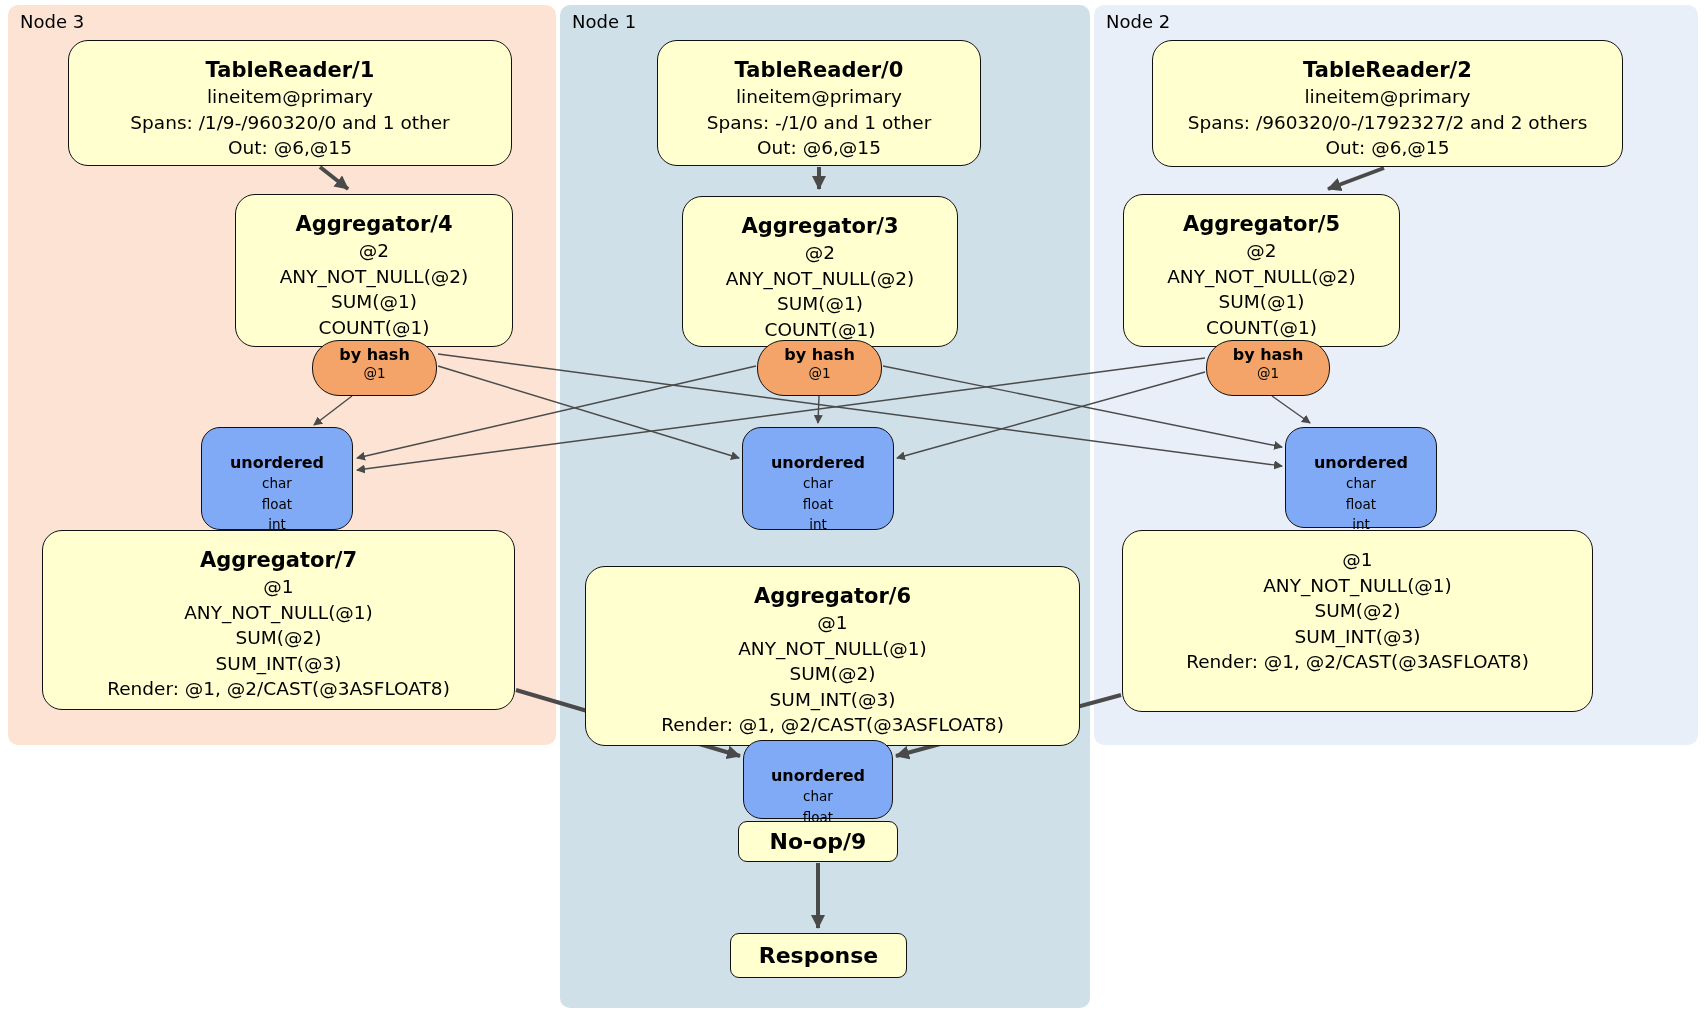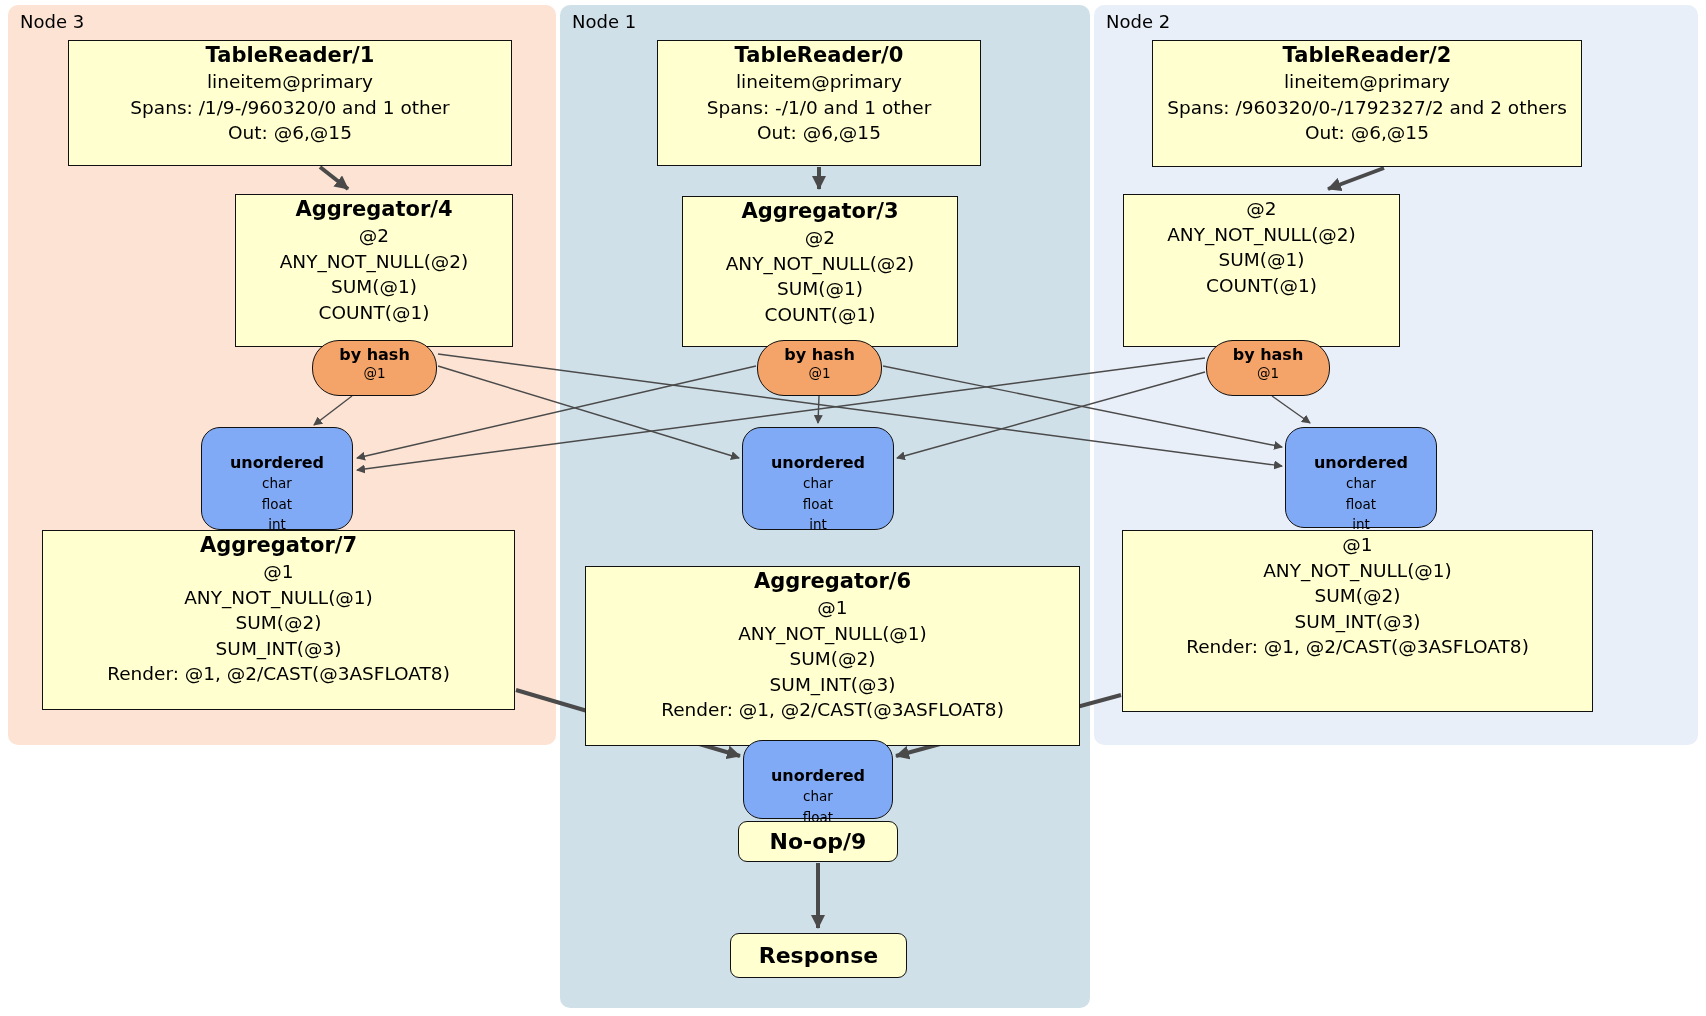--- a/index.html
+++ b/index.html
@@ -9,22 +9,22 @@
   }
   .region{position:absolute;border-radius:10px;}
   .region-label{position:absolute;left:12px;top:6px;font-size:18px;color:#000;}
   #region-node3{left:8px;top:5px;width:548px;height:740px;background:#fce3d4;}
   #region-node1{left:560px;top:5px;width:530px;height:1003px;background:#d0e0e9;}
   #region-node2{left:1094px;top:5px;width:604px;height:740px;background:#e9eff9;}
 
   #edges{position:absolute;left:0;top:0;width:1706px;height:1016px;pointer-events:none;}
 
   .pbox{
-    position:absolute;background:#ffffcf;border:1.6px solid #111;border-radius:0;
-    text-align:center;box-sizing:border-box;padding-top:1px;
+    position:absolute;background:#ffffcf;border:1.6px solid #111;border-radius:20px;
+    text-align:center;box-sizing:border-box;padding-top:16px;
   }
   .ptitle{font-size:21px;font-weight:bold;line-height:27px;}
   .pline{font-size:18.5px;line-height:25.5px;white-space:nowrap;}
 
   .router{
     position:absolute;background:#f4a469;border:1.6px solid #111;border-radius:27px;
     text-align:center;box-sizing:border-box;padding-top:4px;
   }
   .rtitle{font-size:16px;font-weight:bold;line-height:20px;}
   .rdetail{font-size:13.5px;line-height:17px;}
@@ -125,27 +125,28 @@
   </div>
   <div class="pbox" style="left:585px;top:530px;width:495px;height:180px;margin-top:36px;">
     <div class="ptitle">Aggregator/6</div>
     <div class="pline">@1</div>
     <div class="pline">ANY_NOT_NULL(@1)</div>
     <div class="pline">SUM(@2)</div>
     <div class="pline">SUM_INT(@3)</div>
     <div class="pline">Render: @1, @2/CAST(@3ASFLOAT8)</div>
   </div>
 
-  <div class="pbox" style="left:1152px;top:40px;width:430px;height:127px;">
+  <div class="pbox" style="left:1152px;top:40px;width:471px;height:127px;">
     <div class="ptitle">TableReader/2</div>
     <div class="pline">lineitem@primary</div>
     <div class="pline">Spans: /960320/0-/1792327/2 and 2 others</div>
     <div class="pline">Out: @6,@15</div>
   </div>
   <div class="pbox" style="left:1123px;top:194px;width:277px;height:153px;">
+    <div class="ptitle">Aggregator/5</div>
     <div class="pline">@2</div>
     <div class="pline">ANY_NOT_NULL(@2)</div>
     <div class="pline">SUM(@1)</div>
     <div class="pline">COUNT(@1)</div>
   </div>
   <div class="pbox" style="left:1122px;top:530px;width:471px;height:182px;">
     <div class="pline">@1</div>
     <div class="pline">ANY_NOT_NULL(@1)</div>
     <div class="pline">SUM(@2)</div>
     <div class="pline">SUM_INT(@3)</div>

